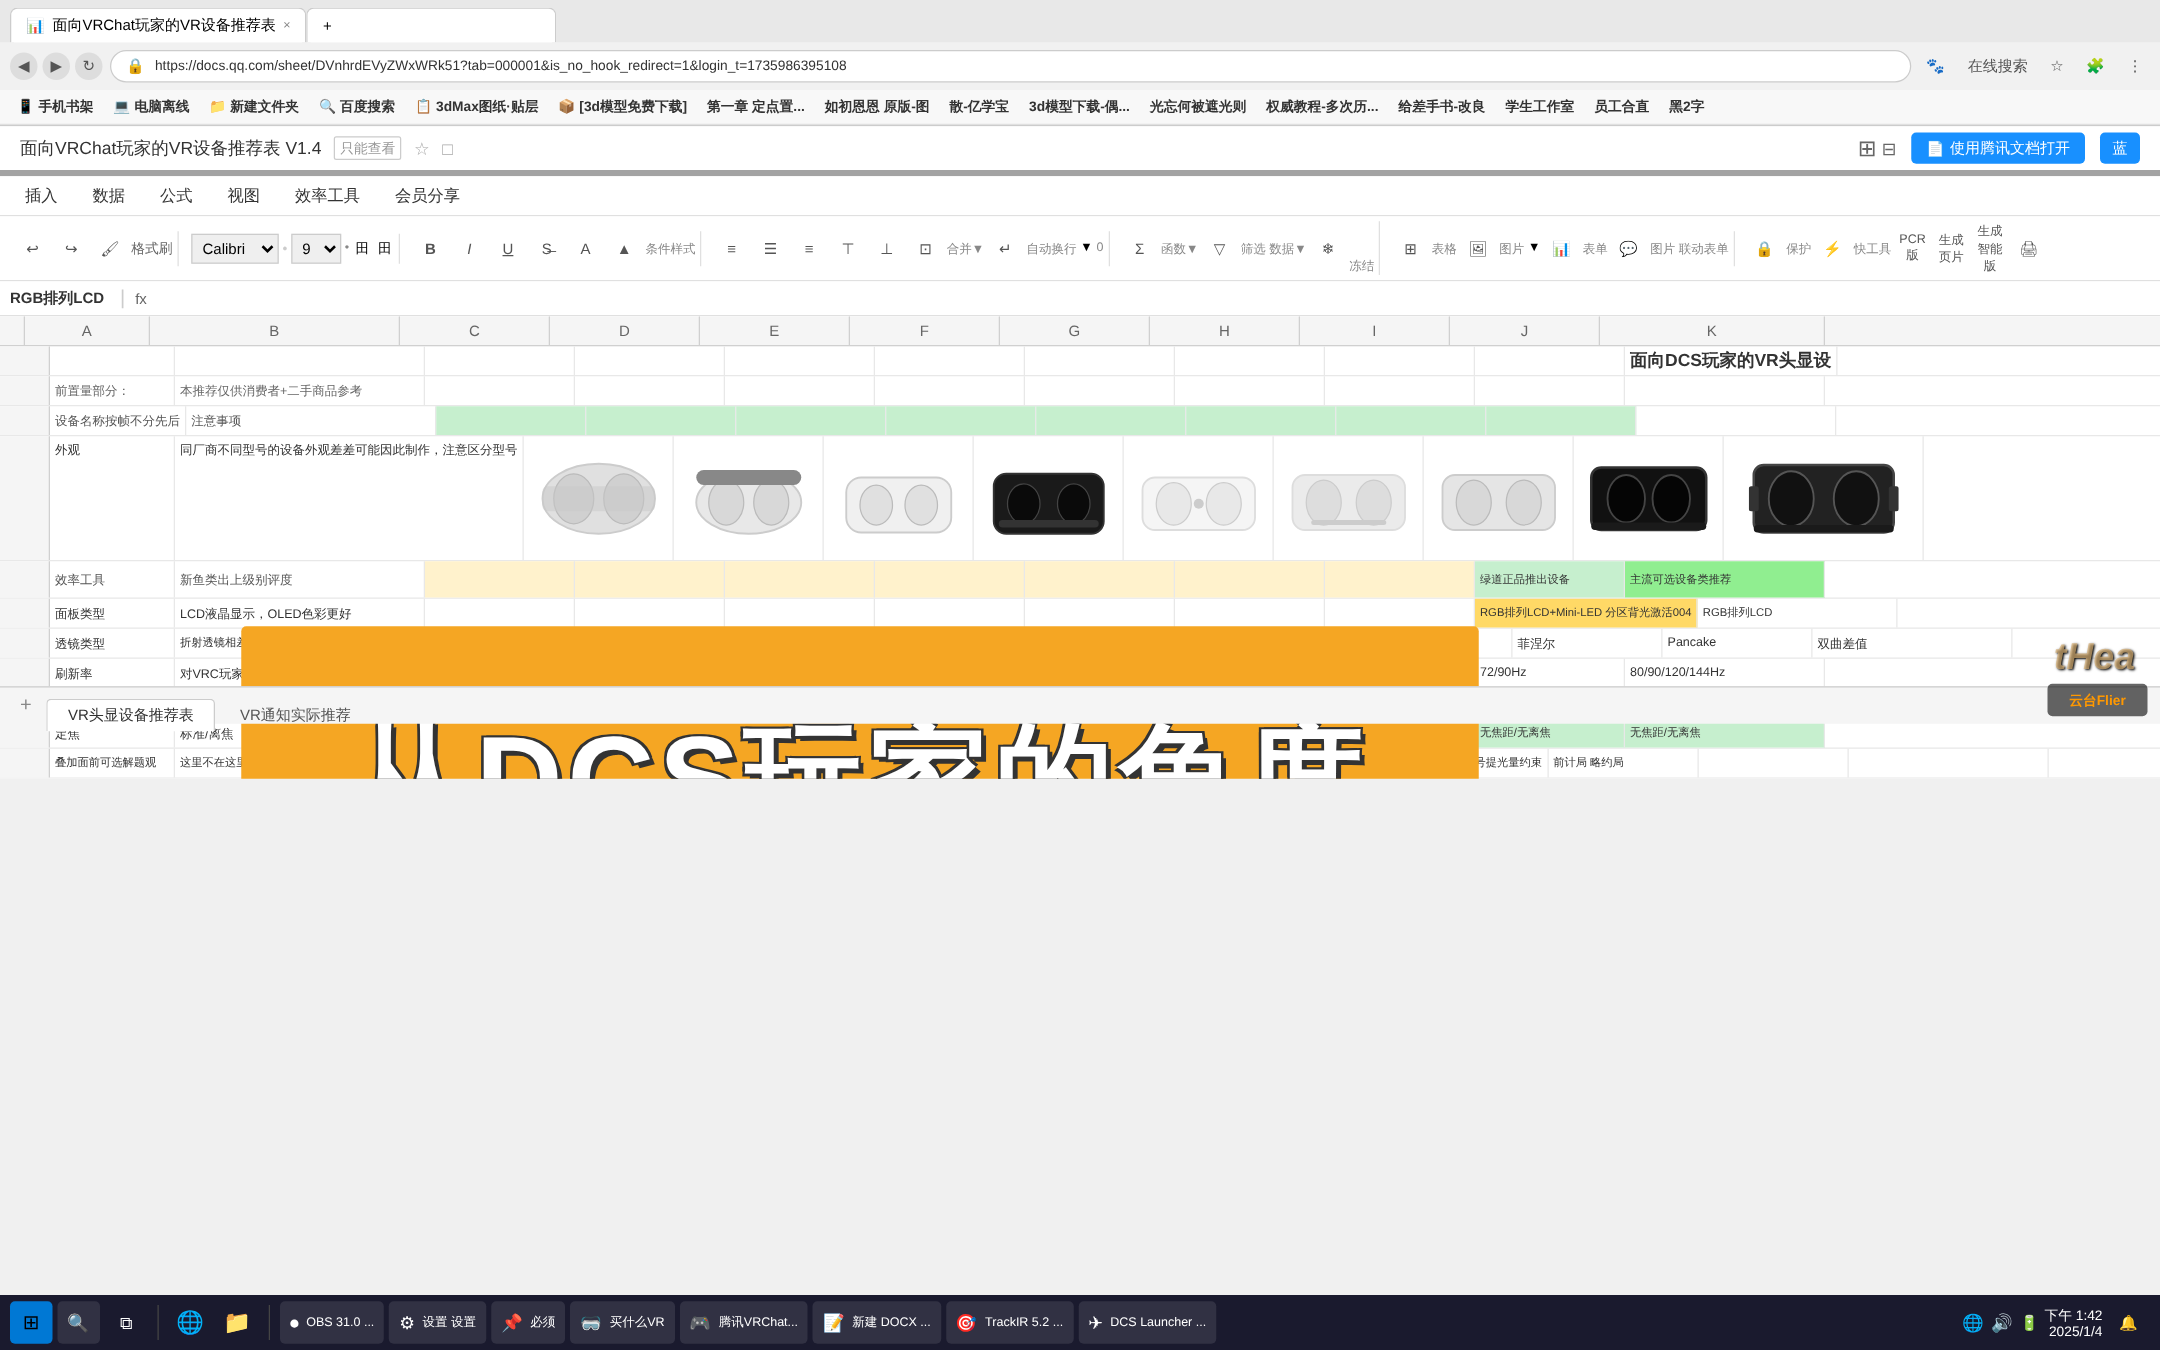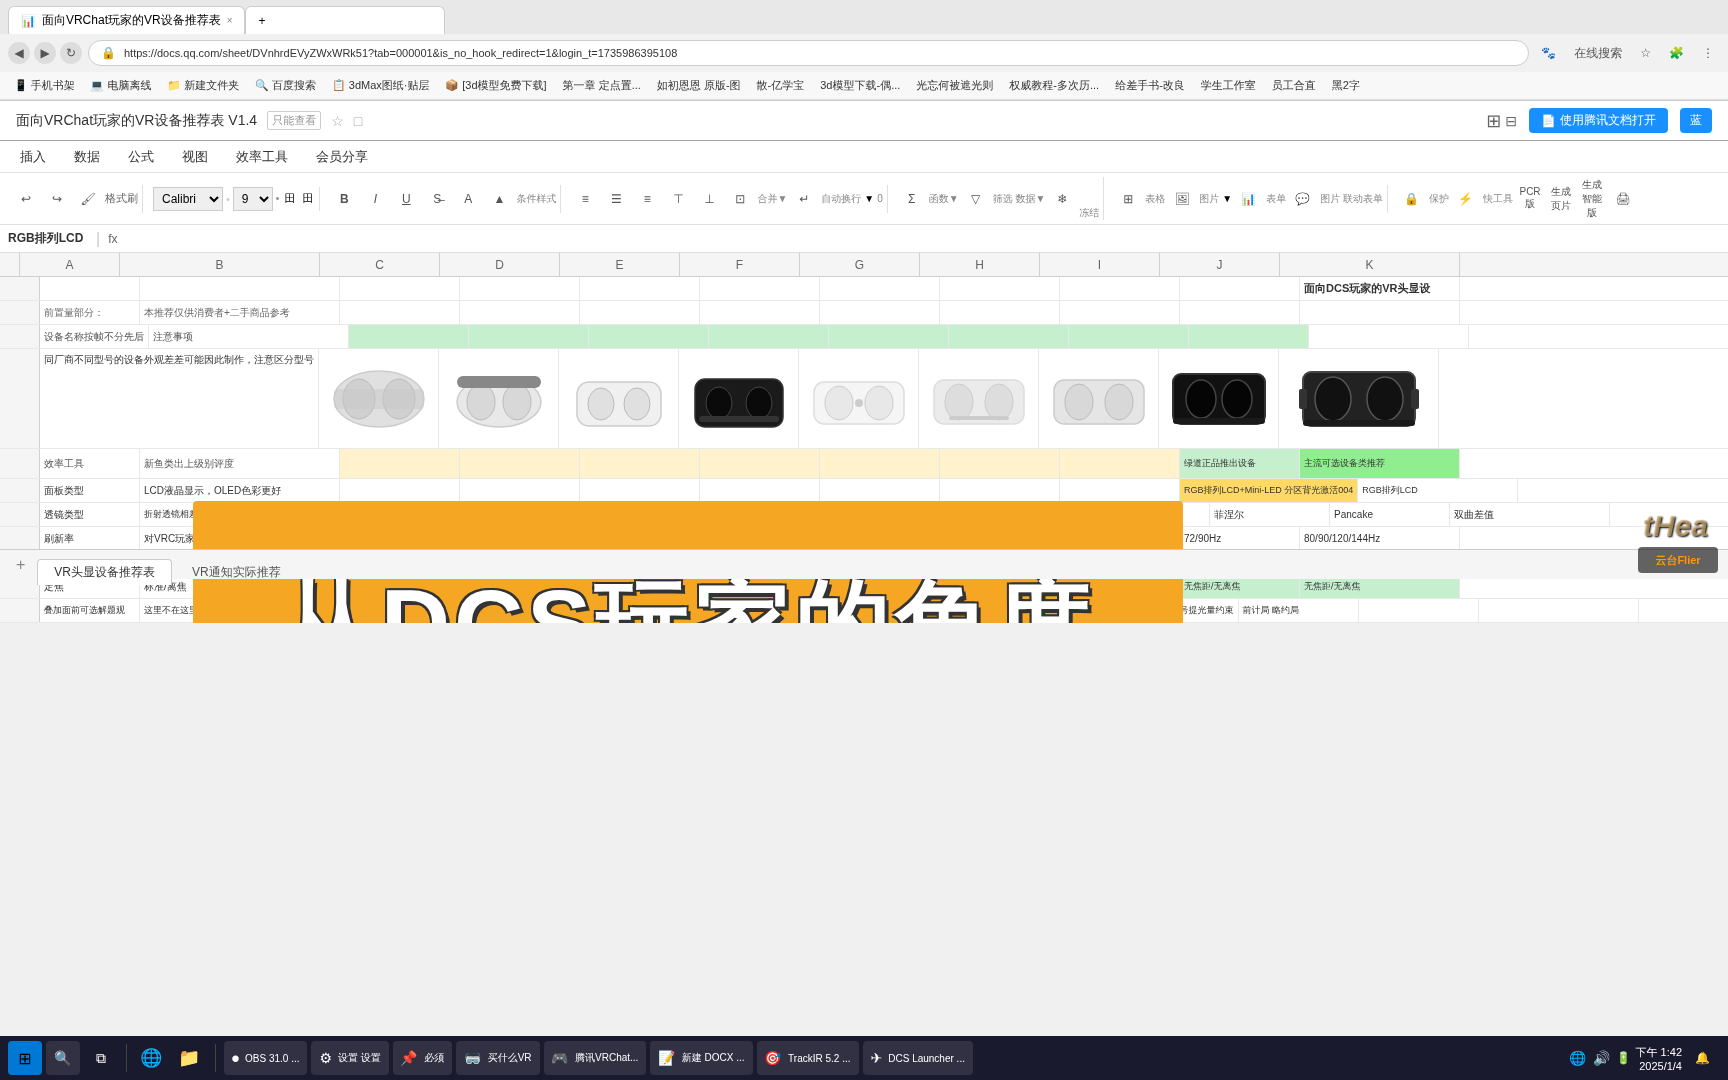--- a/index.html
+++ b/index.html
@@ -75,21 +75,21 @@
       background: #f8f8f8;
       border-bottom: 1px solid #e0e0e0;
       overflow: hidden;
     }
     .bookmark-item {
       font-size: 11px;
       color: #333;
       padding: 2px 6px;
       cursor: pointer;
       white-space: nowrap;
-      display: flex; align-items: center; gap: 3px;
+      display: flex; align-items: center; gap: 3px; font-weight: bold;
     }
 
     
     .tabs-bar {
       display: flex;
       align-items: flex-end;
       padding: 6px 8px 0;
       background: #e8e8e8;
       height: 34px;
     }
@@ -104,21 +104,21 @@
       height: 28px;
       cursor: pointer;
       min-width: 200px;
     }
     .tab.active { background: white; }
     .tab-close { font-size: 10px; color: #888; cursor: pointer; }
 
     
     .app-header {
       background: white;
-      border-bottom: 1px solid #a3a3a3;
+      border-bottom: 5px solid #a3a3a3;
       padding: 6px 16px;
       display: flex;
       align-items: center;
       justify-content: space-between;
       height: 40px;
     }
     .app-header-right { display: flex; align-items: center; gap: 12px; }
     .open-btn {
       background: #1890ff;
       color: white;
@@ -610,21 +610,21 @@
       <div class="sheet-cell cell-a"></div>
       <div class="sheet-cell cell-b"></div>
       <div class="sheet-cell cell-c"></div>
       <div class="sheet-cell cell-d"></div>
       <div class="sheet-cell cell-e"></div>
       <div class="sheet-cell cell-f"></div>
       <div class="sheet-cell cell-g"></div>
       <div class="sheet-cell cell-h"></div>
       <div class="sheet-cell cell-i"></div>
       <div class="sheet-cell cell-j"></div>
-      <div class="sheet-cell cell-k" style="font-size:11px; font-weight:bold; color:#333;">面向DCS玩家的VR头显设</div>
+      <div class="sheet-cell cell-k" style="font-size:14px; font-weight:bold; color:#333;">面向DCS玩家的VR头显设</div>
     </div>
 
     <div class="sheet-row">
       <div class="row-num"></div>
       <div class="sheet-cell cell-a" style="font-size:10px; color:#666;">前置量部分：</div>
       <div class="sheet-cell cell-b" style="font-size:10px; color:#666;">本推荐仅供消费者+二手商品参考</div>
       <div class="sheet-cell cell-c"></div>
       <div class="sheet-cell cell-d"></div>
       <div class="sheet-cell cell-e"></div>
       <div class="sheet-cell cell-f"></div>
@@ -645,20 +645,21 @@
       <div class="sheet-cell cell-f cell-light-green"></div>
       <div class="sheet-cell cell-g cell-light-green"></div>
       <div class="sheet-cell cell-h cell-light-green"></div>
       <div class="sheet-cell cell-i cell-light-green"></div>
       <div class="sheet-cell cell-j cell-light-green"></div>
       <div class="sheet-cell cell-k"></div>
     </div>
 
     <div class="sheet-row" style="min-height:100px;">
       <div class="row-num"></div>
+      <div class="sheet-cell cell-a" style="font-size:10px; align-items:flex-start; padding-top:4px;">外观</div>
       <div class="sheet-cell cell-b" style="font-size:10px; word-break:break-all; flex-wrap:wrap; align-items:flex-start; padding-top:4px;">同厂商不同型号的设备外观差差可能因此制作，注意区分型号</div>
 
       <div class="sheet-cell cell-c" style="justify-content:center;">
         <svg width="100" height="70" viewBox="0 0 100 70">
           <ellipse cx="50" cy="35" rx="45" ry="28" fill="#e0e0e0" stroke="#ccc" stroke-width="1.5"></ellipse>
           <ellipse cx="30" cy="35" rx="16" ry="20" fill="#d0d0d0" stroke="#bbb" stroke-width="1"></ellipse>
           <ellipse cx="70" cy="35" rx="16" ry="20" fill="#d0d0d0" stroke="#bbb" stroke-width="1"></ellipse>
           <rect x="5" y="25" width="90" height="20" rx="4" fill="#c8c8c8" opacity="0.5"></rect>
         </svg>
       </div>

